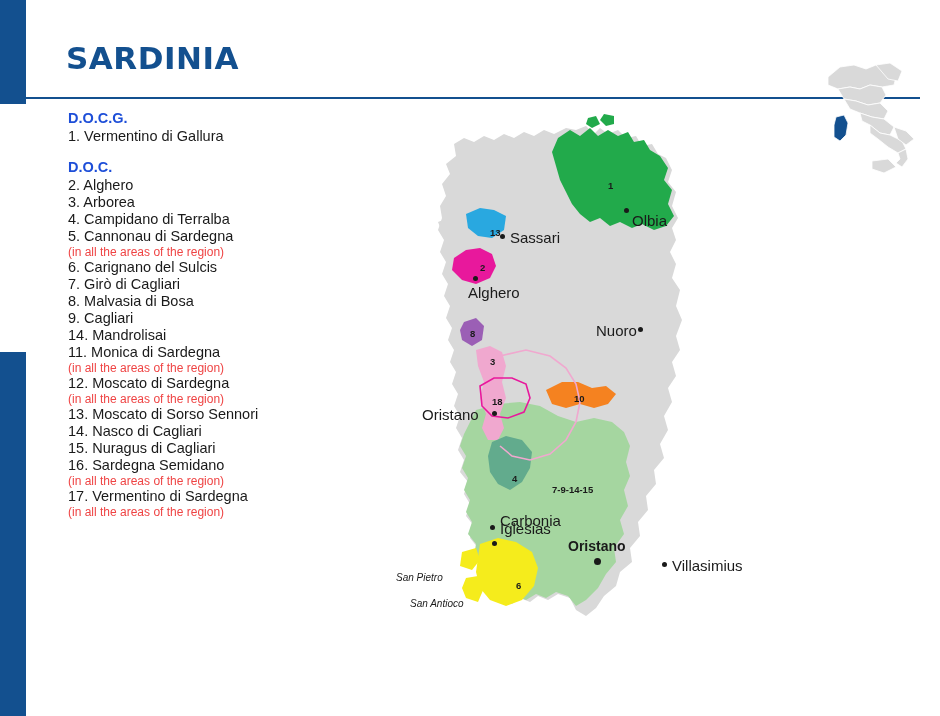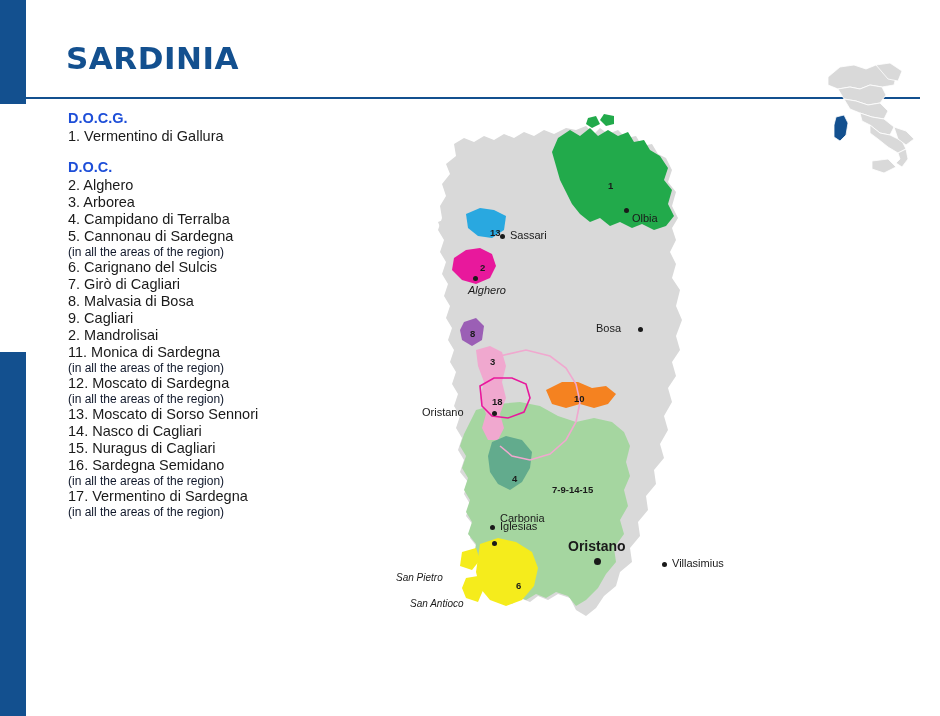--- a/index.html
+++ b/index.html
@@ -69,21 +69,21 @@
     color: #1d4ed8;
     font-weight: bold;
     font-size: 14.5px;
     margin-bottom: 1px;
   }
   .legend .item {
     white-space: nowrap;
   }
   .legend .sub {
     font-size: 12px;
-    color: #0f172a;
+    color: #ef4444;
     line-height: 14px;
   }
   .legend .spacer {
     height: 14px;
   }
   
   .map-area {
     position: absolute;
     left: 380px;
     top: 110px;
@@ -92,21 +92,21 @@
   }
   .inset {
     position: absolute;
     left: 810px;
     top: 55px;
     width: 110px;
     height: 120px;
   }
   .lbl {
     position: absolute;
-    font-size: 11px;
+    font-size: 15px;
     color: #1a1a1a;
     white-space: nowrap;
   }
   .lbl.small {
     font-size: 10px;
     font-style: italic;
   }
   .lbl.big {
     font-size: 14px;
     font-weight: bold;
@@ -151,21 +151,21 @@
 
     <div class="item">2. Alghero</div>
     <div class="item">3. Arborea</div>
     <div class="item">4. Campidano di Terralba</div>
     <div class="item">5. Cannonau di Sardegna</div>
     <div class="sub">(in all the areas of the region)</div>
     <div class="item">6. Carignano del Sulcis</div>
     <div class="item">7. Girò di Cagliari</div>
     <div class="item">8. Malvasia di Bosa</div>
     <div class="item">9. Cagliari</div>
-    <div class="item">2. Mandrolisai</div>
+    <div class="item">14. Mandrolisai</div>
     <div class="item">11. Monica di Sardegna</div>
     <div class="sub">(in all the areas of the region)</div>
     <div class="item">12. Moscato di Sardegna</div>
     <div class="sub">(in all the areas of the region)</div>
     <div class="item">13. Moscato di Sorso Sennori</div>
     <div class="item">14. Nasco di Cagliari</div>
     <div class="item">15. Nuragus di Cagliari</div>
     <div class="item">16. Sardegna Semidano</div>
     <div class="sub">(in all the areas of the region)</div>
     <div class="item">17. Vermentino di Sardegna</div>
@@ -250,24 +250,24 @@
     </svg>
 
     
     <div class="dot" style="left:244px; top:98px;"></div>
     <div class="lbl" style="left:252px; top:102px;">Olbia</div>
 
     <div class="dot" style="left:120px; top:124px;"></div>
     <div class="lbl" style="left:130px; top:119px;">Sassari</div>
 
     <div class="dot" style="left:93px; top:166px;"></div>
-    <div class="lbl" style="left:88px; top:174px;font-style:italic;">Alghero</div>
+    <div class="lbl" style="left:88px; top:174px;">Alghero</div>
 
     <div class="dot" style="left:258px; top:217px;"></div>
-    <div class="lbl" style="left:216px; top:212px;">Bosa</div>
+    <div class="lbl" style="left:216px; top:212px;">Nuoro</div>
 
     <div class="dot" style="left:112px; top:301px;"></div>
     <div class="lbl" style="left:42px; top:296px;text-align:right;">Oristano</div>
 
     <div class="dot" style="left:110px; top:415px;"></div>
     <div class="lbl" style="left:120px; top:410px;">Iglesias</div>
 
     <div class="dot" style="left:112px; top:431px;"></div>
     <div class="lbl" style="left:120px; top:402px;">Carbonia</div>
 

